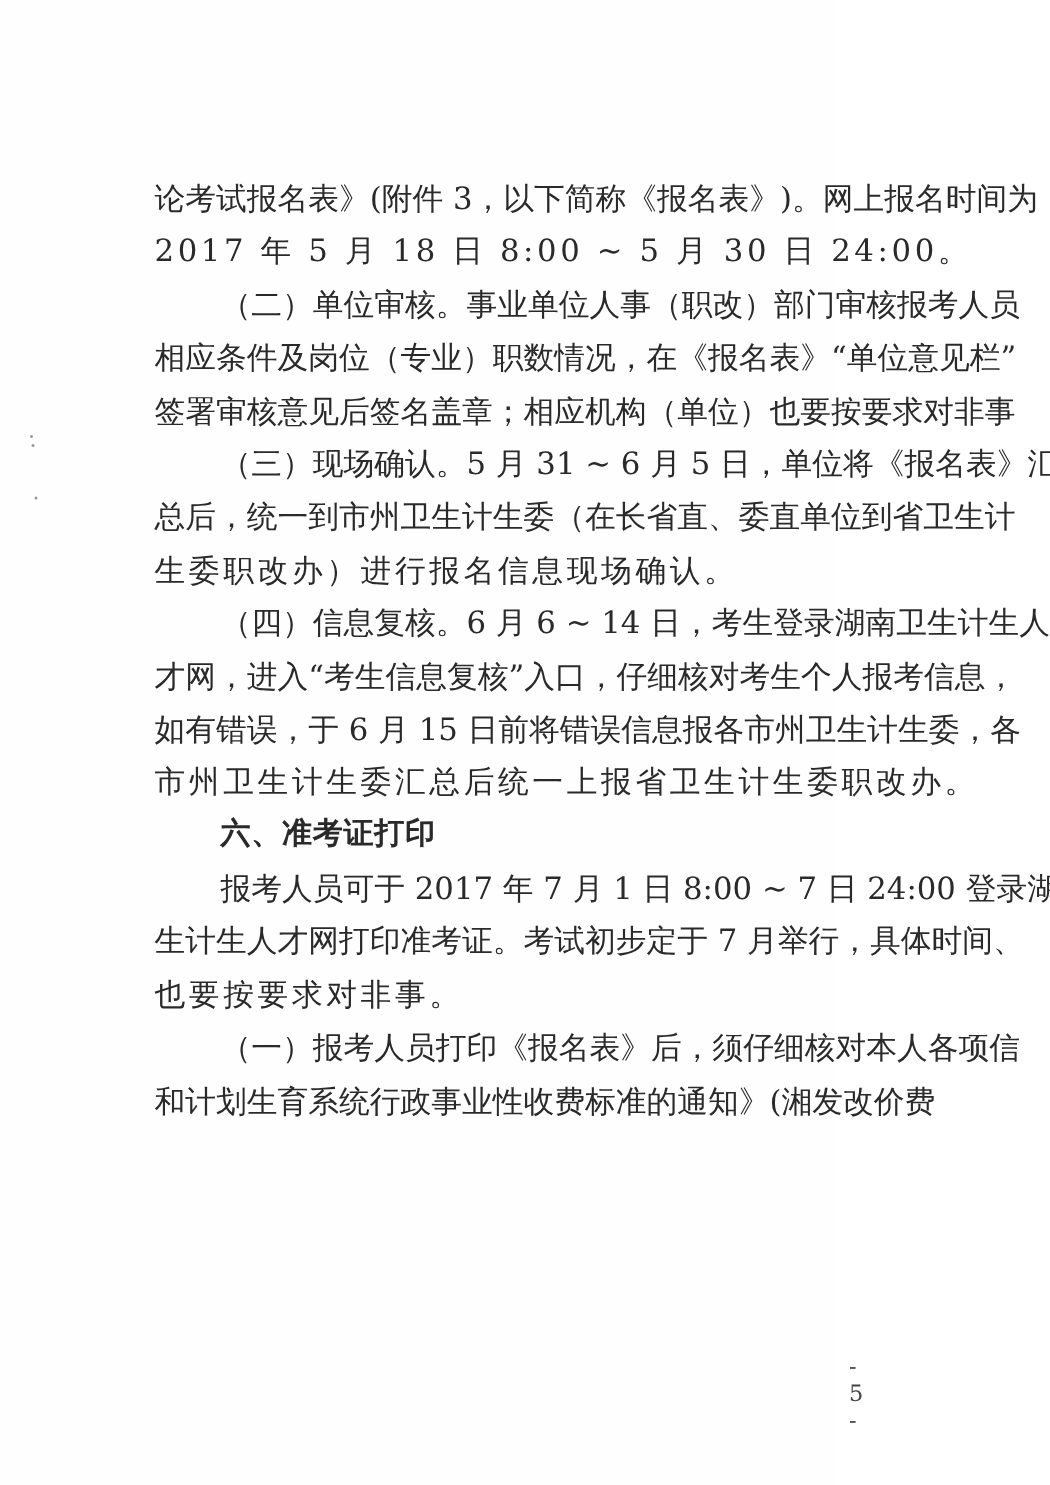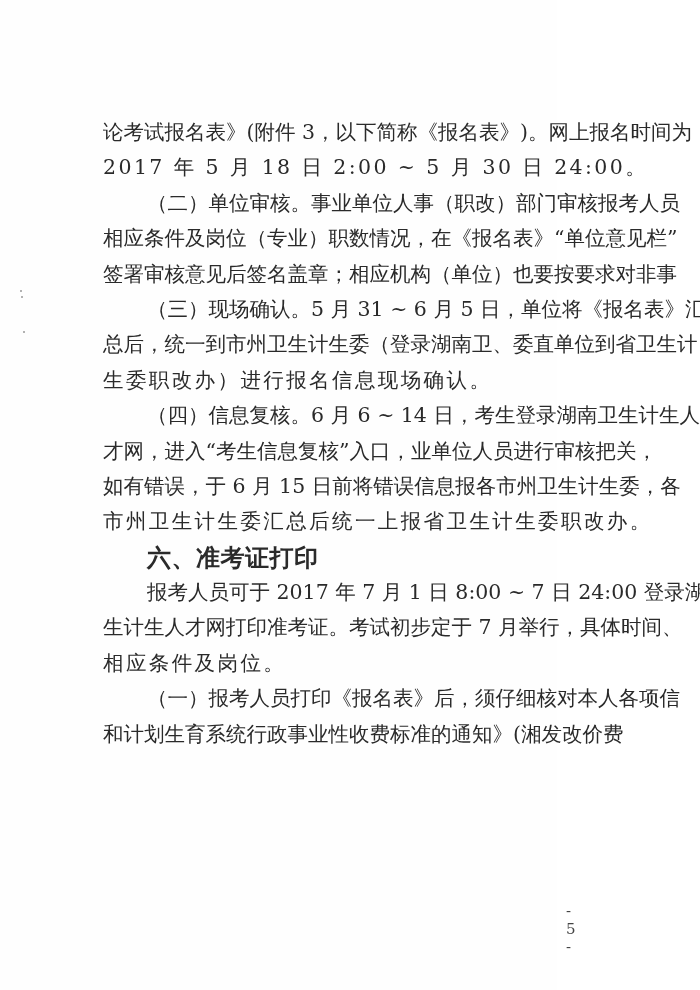--- a/index.html
+++ b/index.html
@@ -37,24 +37,24 @@
     }
     .line.justify {
       text-align: justify;
       text-align-last: justify;
       letter-spacing: 0;
     }
     .line.indent {
       padding-left: 44px;
     }
     .heading {
-      font-family: Liberation Sans, sans-serif;
+      font-family: Liberation Mono, monospace;
       font-weight: bold;
       letter-spacing: 0.5px;
-      font-size: 24px;
+      font-size: 20px;
     }
     .page-number {
       position: absolute;
       left: 566px;
       top: 902px;
       font-size: 15px;
       color: #444;
       letter-spacing: 4px;
     }
     .binding-mark {
@@ -69,33 +69,33 @@
 <body>
 
 <div class="page">
 
   <span class="binding-mark" style="left:20px; top:290px;"></span>
   <span class="binding-mark" style="left:21px; top:296px;"></span>
   <span class="binding-mark" style="left:23px; top:331px;"></span>
 
   <div class="content">
     <div class="line justify">论考试报名表》(附件 3，以下简称《报名表》)。网上报名时间为</div>
-    <div class="line">2017 年 5 月 18 日 2:00 ~ 5 月 30 日 24:00。</div>
+    <div class="line">2017 年 5 月 18 日 8:00 ~ 5 月 30 日 24:00。</div>
     <div class="line justify indent">（二）单位审核。事业单位人事（职改）部门审核报考人员</div>
     <div class="line justify">相应条件及岗位（专业）职数情况，在《报名表》“单位意见栏”</div>
     <div class="line justify">签署审核意见后签名盖章；相应机构（单位）也要按要求对非事</div>
     <div class="line justify indent">（三）现场确认。5 月 31 ~ 6 月 5 日，单位将《报名表》汇</div>
-    <div class="line justify">总后，统一到市州卫生计生委（登录湖南卫、委直单位到省卫生计</div>
+    <div class="line justify">总后，统一到市州卫生计生委（在长省直、委直单位到省卫生计</div>
     <div class="line">生委职改办）进行报名信息现场确认。</div>
     <div class="line justify indent">（四）信息复核。6 月 6 ~ 14 日，考生登录湖南卫生计生人</div>
-    <div class="line justify">才网，进入“考生信息复核”入口，业单位人员进行审核把关，</div>
+    <div class="line justify">才网，进入“考生信息复核”入口，仔细核对考生个人报考信息，</div>
     <div class="line justify">如有错误，于 6 月 15 日前将错误信息报各市州卫生计生委，各</div>
     <div class="line">市州卫生计生委汇总后统一上报省卫生计生委职改办。</div>
     <div class="line indent heading">六、准考证打印</div>
     <div class="line justify indent">报考人员可于 2017 年 7 月 1 日 8:00 ~ 7 日 24:00 登录湖南卫</div>
     <div class="line justify">生计生人才网打印准考证。考试初步定于 7 月举行，具体时间、</div>
-    <div class="line">相应条件及岗位。</div>
+    <div class="line">也要按要求对非事。</div>
     <div class="line justify indent">（一）报考人员打印《报名表》后，须仔细核对本人各项信</div>
     <div class="line justify">和计划生育系统行政事业性收费标准的通知》(湘发改价费</div>
   </div>
 
   <div class="page-number">- 5 -</div>
 </div>
 
 </body></html>

